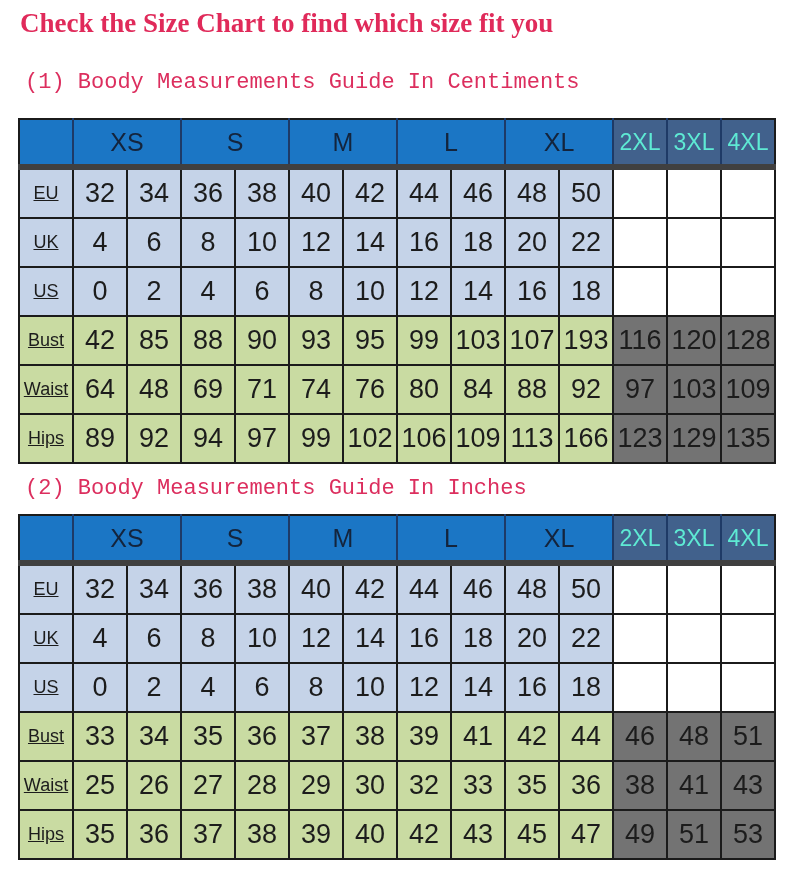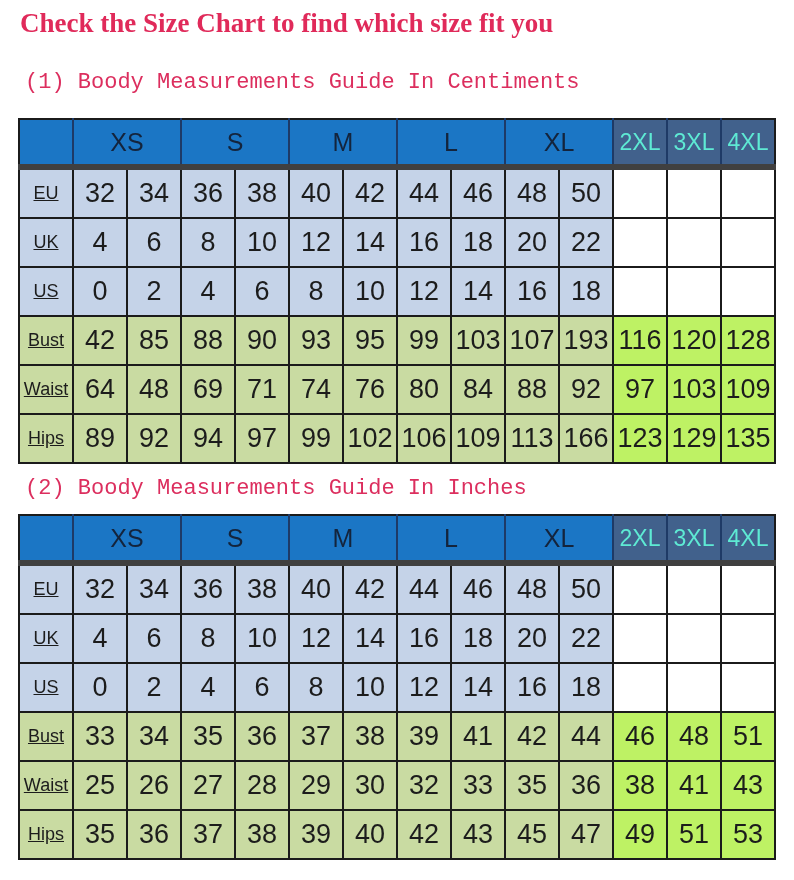--- a/index.html
+++ b/index.html
@@ -71,21 +71,21 @@
   .size-table tbody td {
     height: 47px;
     border: 2px solid #1B1B1B;
     font-size: 27px;
     color: #1C1C1C;
   }
   .size-table tbody td.lbl { font-size: 18px; text-decoration: underline; }
   .size-table tbody td.band-blue  { background: #C5D3E8; }
   .size-table tbody td.band-green { background: #C9DBA2; }
   .size-table tbody td.ext-white  { background: #ffffff; }
-  .size-table tbody td.ext-dark   { background: #bef264; }
+  .size-table tbody td.ext-dark   { background: #737373; }
 </style>
 </head>
 <body>
 
 <div class="page">
   <h1 class="title">Check the Size Chart to find which size fit you</h1>
 
   <h2 class="heading h-cm">(1) Boody Measurements Guide In Centiments</h2>
   <table class="size-table t-cm">
       <colgroup>

